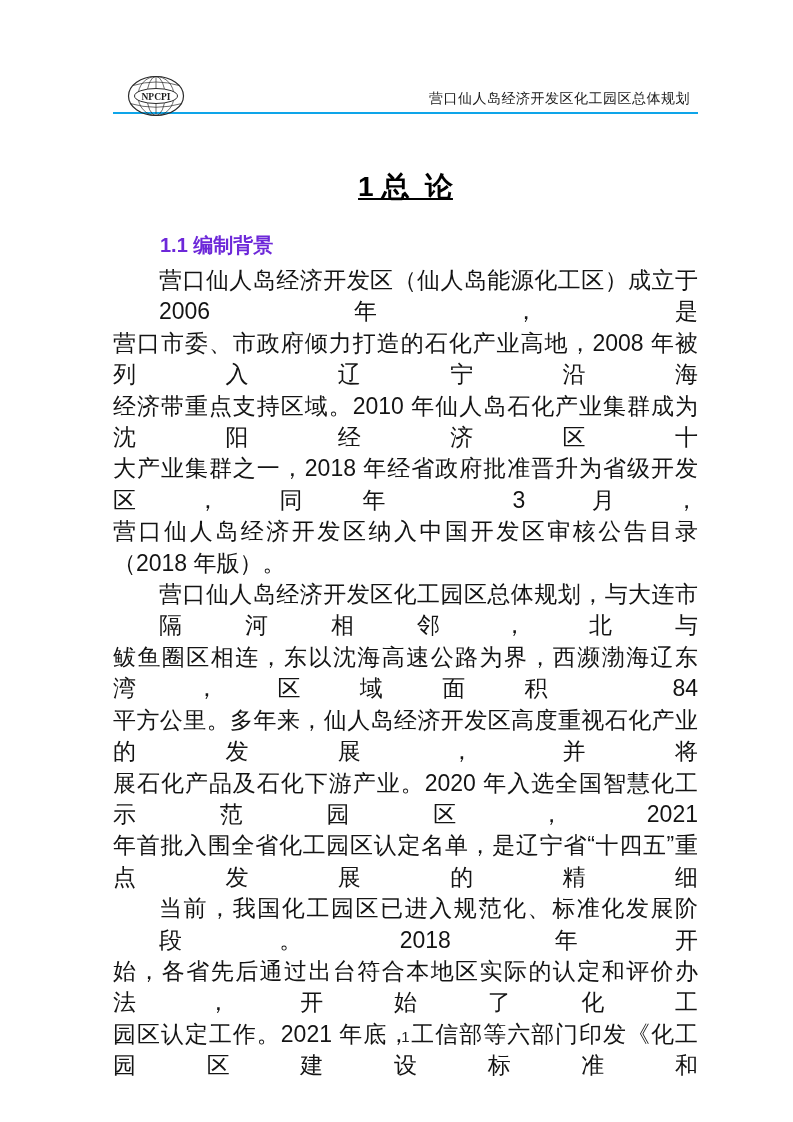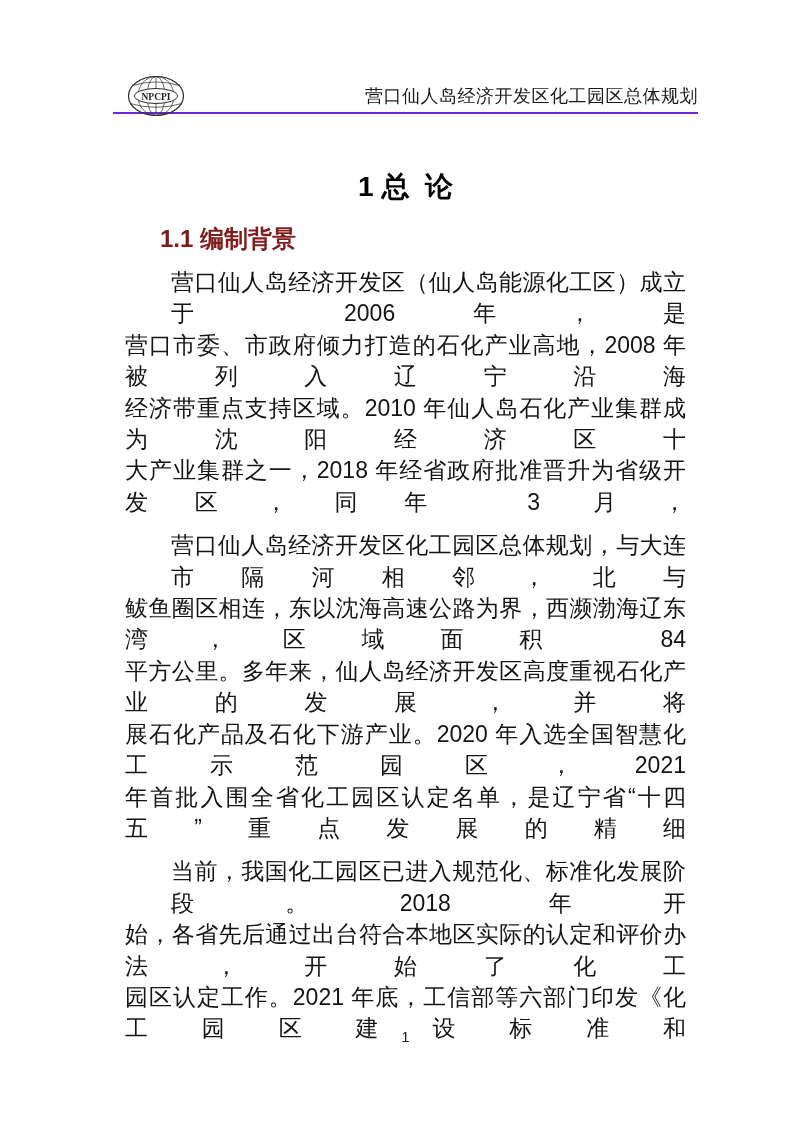--- a/index.html
+++ b/index.html
@@ -15,64 +15,65 @@
   .content {
     position: absolute;
     left: 113px;
     top: 0;
     width: 585px;
   }
   
   .header {
     position: relative;
     height: 112px;
-    border-bottom: 2px solid #6d28d9;
+    border-bottom: 2px solid #0ea5e9;
   }
   .logo-wrap {
     position: absolute;
     left: 14px;
     bottom: -5px;
     width: 58px;
     height: 42px;
   }
   .doc-title {
     position: absolute;
-    right: 0;
+    right: 8px;
     bottom: 4px;
     font-family: "Liberation Serif", serif;
-    font-size: 18px;
+    font-size: 14px;
     letter-spacing: 0.5px;
     color: #1a1a1a;
     white-space: nowrap;
   }
   
   .chapter-title {
     margin-top: 55px;
     font-size: 28px;
     font-weight: bold;
     line-height: 36px;
     text-align: center;
     color: #000000;
     white-space: pre;
+    text-decoration: underline;
   }
   .section-heading {
-    margin-top: 18px;
+    margin-top: 24px;
     margin-left: 47px;
-    font-size: 24px;
+    font-size: 20px;
     font-weight: bold;
     line-height: 32px;
-    color: #7f1d1d;
+    color: #6d28d9;
   }
   
   .doc-body {
     margin-top: 4px;
     font-size: 23px;
     color: #141414;
   }
-  .para { margin: 12px; }
+  .para { margin: 0; }
   .line {
     line-height: 31.4px;
     text-align: justify;
     text-align-last: justify;
     white-space: normal;
   }
   .line.first { padding-left: 46px; }
   .line.last  { text-align-last: left; }
   
   .footer {
@@ -110,20 +111,21 @@
     <div class="chapter-title">1 总  论</div>
 
     <div class="section-heading">1.1 编制背景</div>
 
     <div class="doc-body">
         <div class="para">
           <div class="line first">营口仙人岛经济开发区（仙人岛能源化工区）成立于 2006 年，是</div>
           <div class="line">营口市委、市政府倾力打造的石化产业高地，2008 年被列入辽宁沿海</div>
           <div class="line">经济带重点支持区域。2010 年仙人岛石化产业集群成为沈阳经济区十</div>
           <div class="line">大产业集群之一，2018 年经省政府批准晋升为省级开发区，同年 3 月，</div>
+          <div class="line last">营口仙人岛经济开发区纳入中国开发区审核公告目录（2018 年版）。</div>
         </div>
         <div class="para">
           <div class="line first">营口仙人岛经济开发区化工园区总体规划，与大连市隔河相邻，北与</div>
           <div class="line">鲅鱼圈区相连，东以沈海高速公路为界，西濒渤海辽东湾，区域面积 84</div>
           <div class="line">平方公里。多年来，仙人岛经济开发区高度重视石化产业的发展，并将</div>
           <div class="line">展石化产品及石化下游产业。2020 年入选全国智慧化工示范园区，2021</div>
           <div class="line">年首批入围全省化工园区认定名单，是辽宁省“十四五”重点发展的精细</div>
         </div>
         <div class="para">
           <div class="line first">当前，我国化工园区已进入规范化、标准化发展阶段。2018 年开</div>

